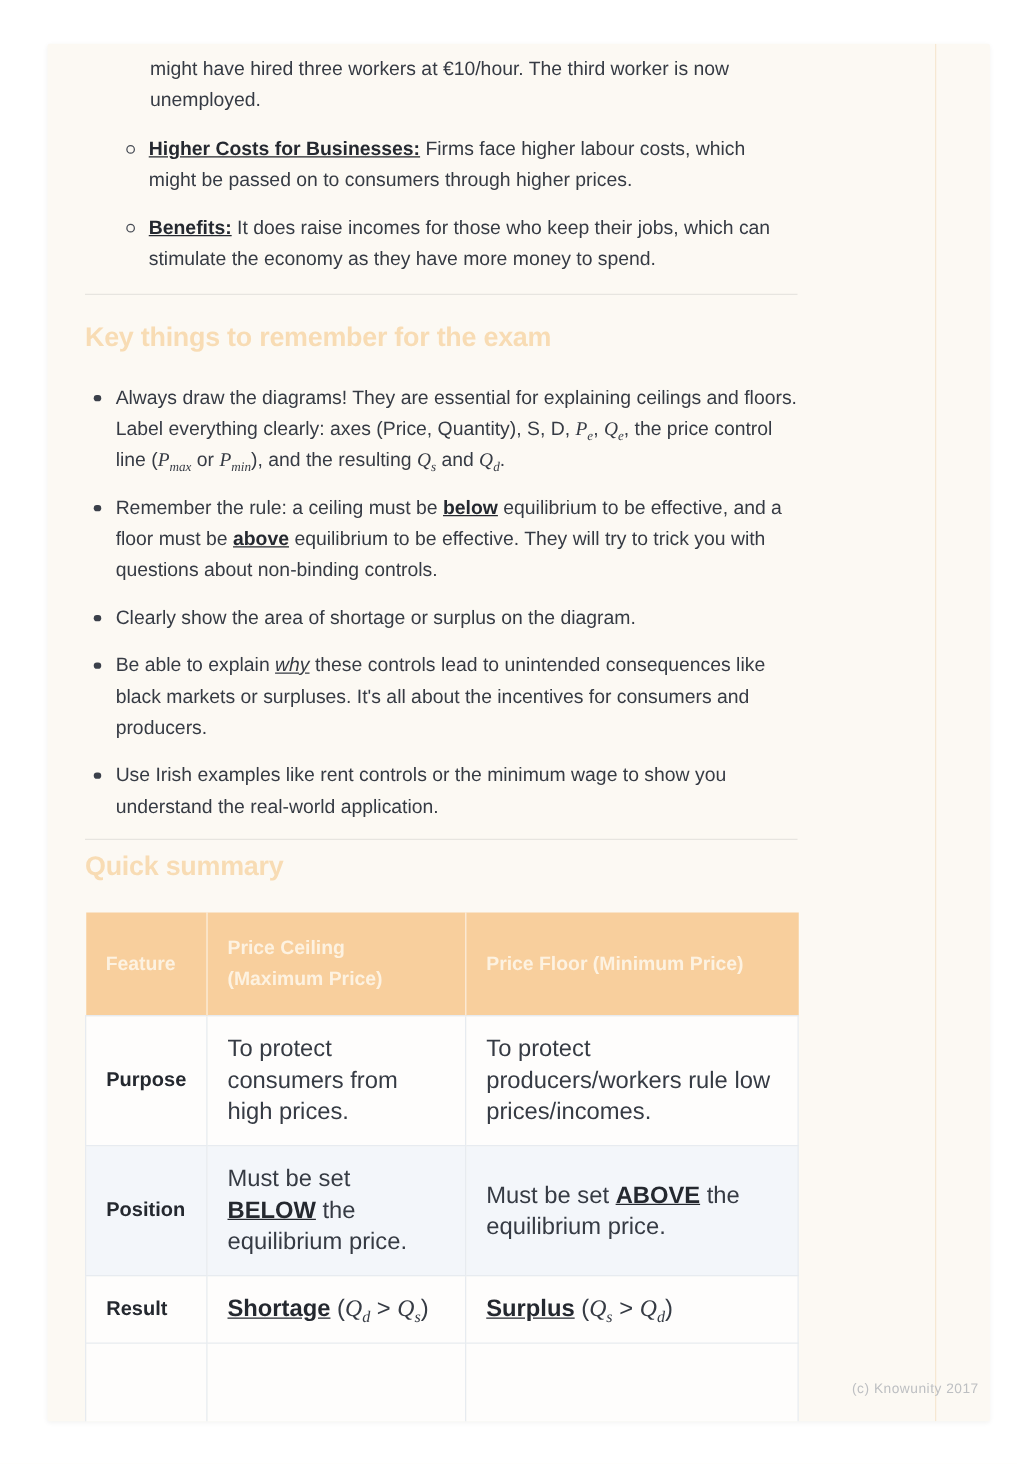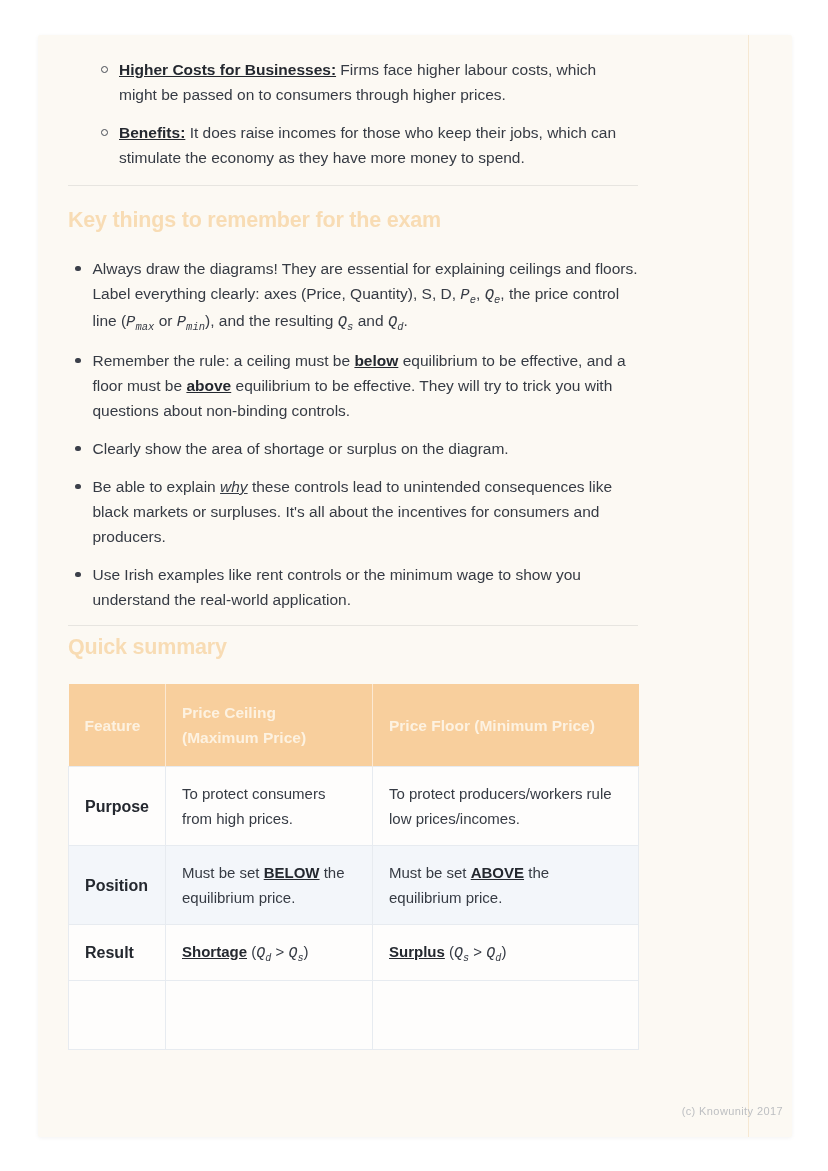--- a/index.html
+++ b/index.html
@@ -25,21 +25,21 @@
     background:var(--page-bg);border-radius:2px;
     box-shadow:0 1px 4px rgba(0,0,0,0.05);
     overflow:hidden;
   }
   .content{
     position:absolute;left:30px;top:8px;width:570px;
   }
   .txt{font-size:15.5px;line-height:25px;}
   .b{font-weight:700;color:var(--bold-text);text-decoration:underline;}
   .i{font-style:italic;text-decoration:underline;}
-  .math{font-family:Liberation Mono, monospace;font-style:italic;}
+  .math{font-family:Liberation Serif, serif;font-style:italic;}
   .math sub{font-size:0.68em;line-height:0;}
   
   .continuation{margin-left:52px;width:508px;}
   ul.sub-list{list-style:none;margin:14px 0 0 0;padding:0;}
   ul.sub-list li{display:flex;margin:0 0 13px 0;padding-left:33px;}
   .sub-marker{
     flex:none;width:5px;height:5px;border:1.5px solid #474c55;border-radius:50%;
     margin:8.5px 11px 0 0;background:transparent;
   }
   
@@ -64,39 +64,40 @@
   table.summary col.c3{width:266px;}
   table.summary th{
     background:var(--hdr-bg);color:var(--hdr-text);
     font-size:15.5px;font-weight:700;text-align:left;
     padding:16px;line-height:25px;vertical-align:middle;
     border-right:1px solid rgba(255,255,255,0.55);
   }
   table.summary th:last-child{border-right:none;}
   table.summary td{
     border:1px solid var(--cell-border);
-    padding:14px 16px;font-size:15px;line-height:25px;
+    padding:14px 16px;font-size:19px;line-height:25px;
     vertical-align:middle;background:#fefdfc;
   }
   table.summary tr.alt td{background:var(--row-alt);}
   table.summary td.feature{font-weight:700;color:var(--bold-text);font-size:16px;}
   table.summary tr.partial td{height:40px;}
   
   .vline{position:absolute;left:710px;top:0;width:1px;height:100%;background:#f6e8d2;}
   .watermark{
     position:absolute;right:9px;bottom:20px;
     font-size:11px;letter-spacing:0.4px;color:var(--watermark);
   }
 </style>
 </head>
 <body>
 
 <div class="page-card">
   <div class="content">
 
+    <div class="continuation txt"><span>might have hired three workers at €10/hour. The third worker is now unemployed.</span></div>
 
     <ul class="sub-list">
       <li>
         <span class="sub-marker"></span>
         <span class="txt"><span class="b">Higher Costs for Businesses:</span><span> Firms face higher labour costs, which might be passed on to consumers through higher prices.</span></span>
       </li>
       <li>
         <span class="sub-marker"></span>
         <span class="txt"><span class="b">Benefits:</span><span> It does raise incomes for those who keep their jobs, which can stimulate the economy as they have more money to spend.</span></span>
       </li>

